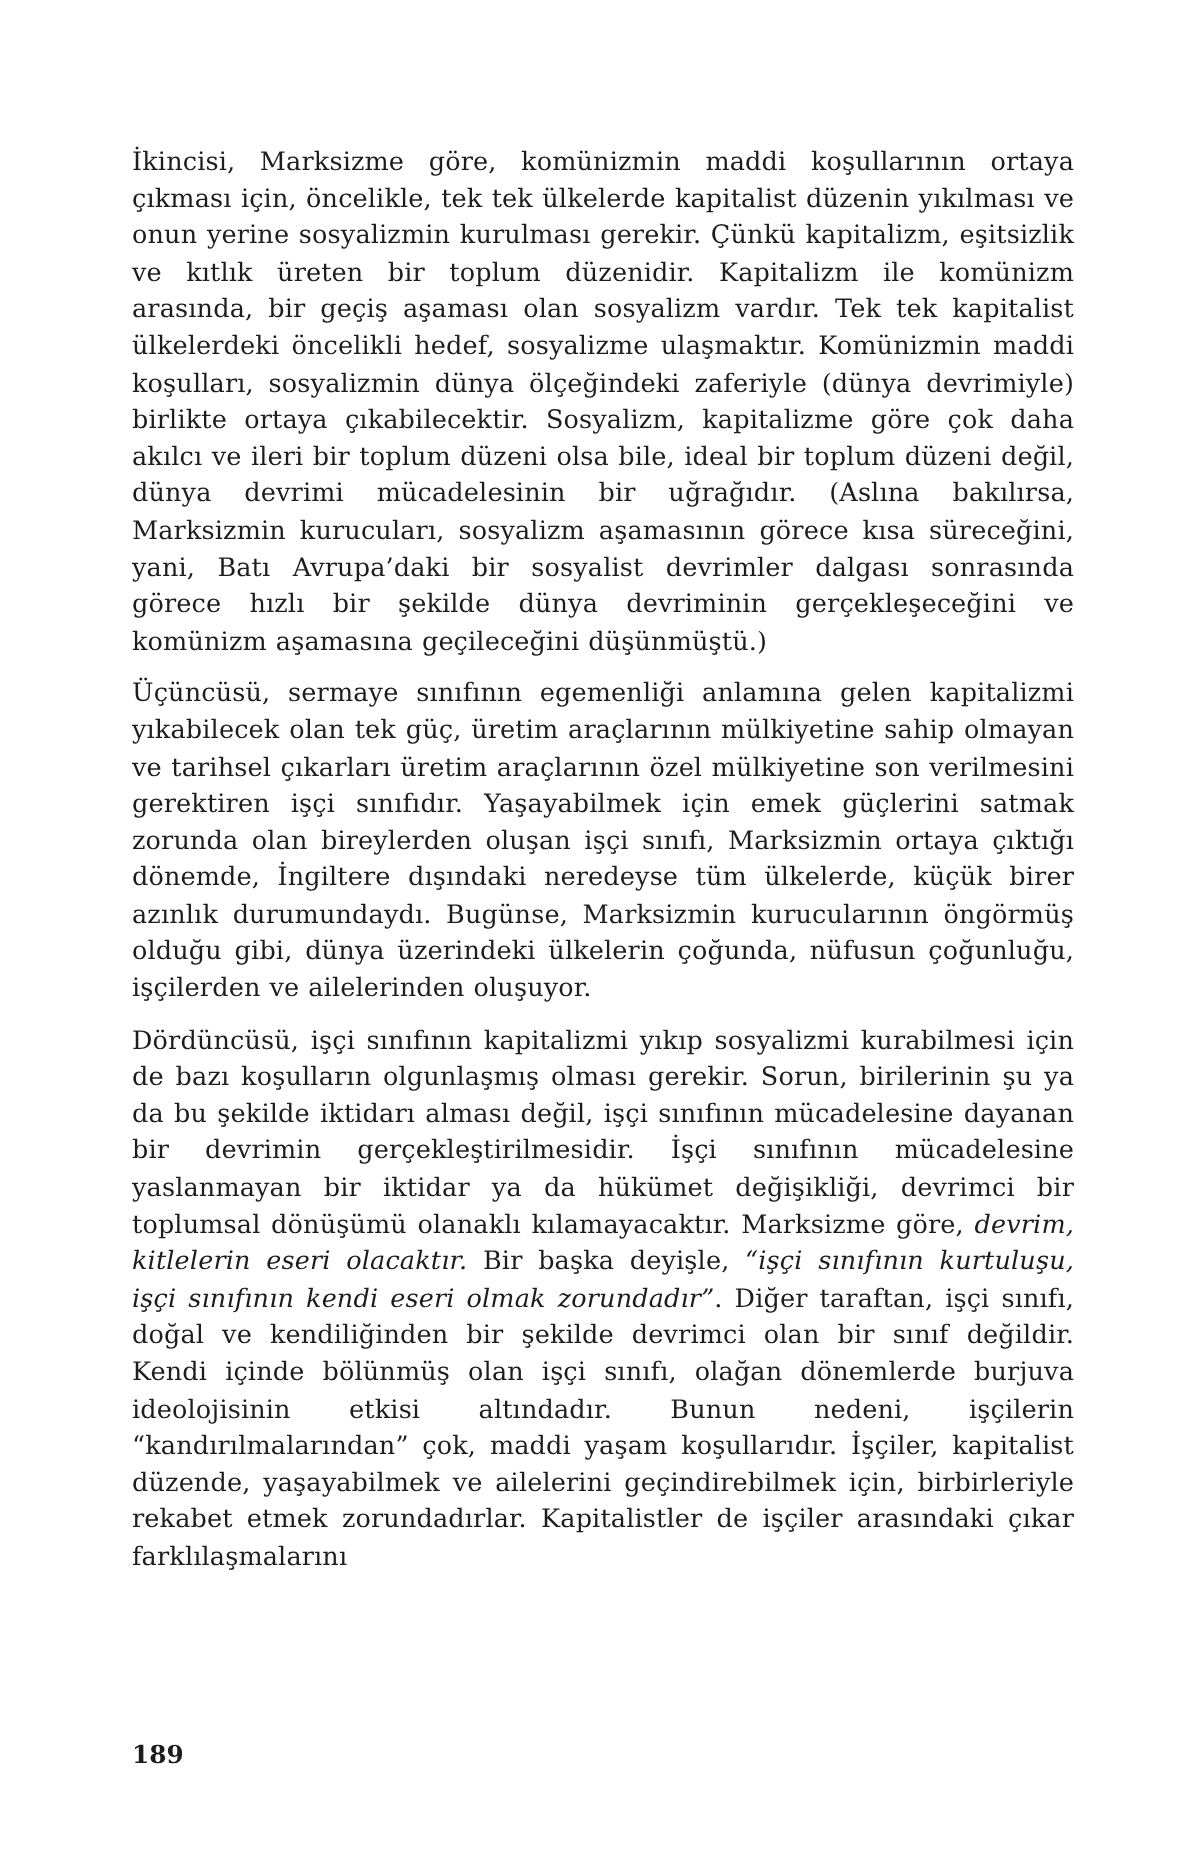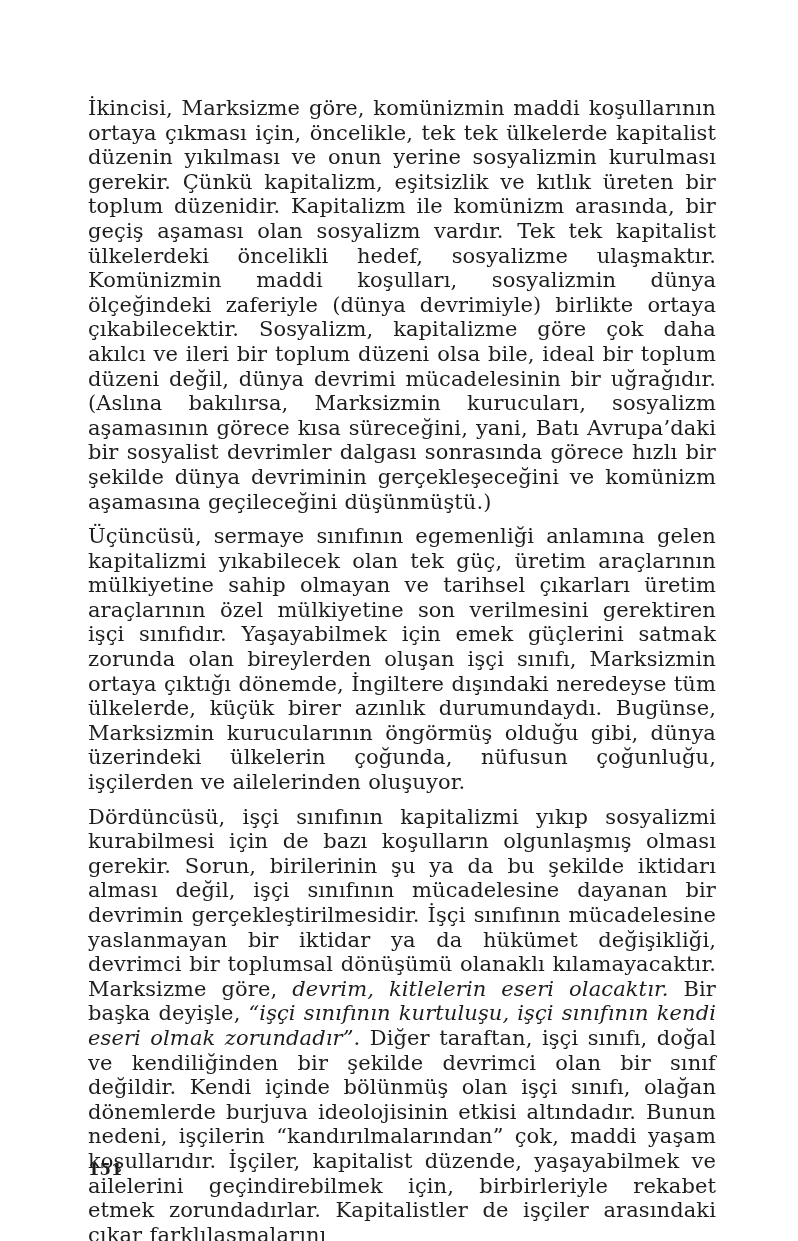--- a/index.html
+++ b/index.html
@@ -17,21 +17,21 @@
     color: #1d1d1d;
   }
   .text-block {
     position: absolute;
     left: 88px;
     top: 96px;
     width: 628px;
   }
   .text-block p {
     margin: 0 0 10px 0;
-    font-size: 21px;
+    font-size: 17px;
     line-height: 24.6px;
     text-align: justify;
     letter-spacing: 0.1px;
     word-spacing: 0.5px;
   }
   .italic {
     font-style: italic;
   }
   .page-number {
     position: absolute;
@@ -50,15 +50,15 @@
   <div class="text-block">
 
     <p><span>İkincisi, Marksizme göre, komünizmin maddi koşullarının ortaya çıkması için, öncelikle, tek tek ülkelerde kapitalist düzenin yıkılması ve onun yerine sosyalizmin kurulması gerekir. Çünkü kapitalizm, eşitsizlik ve kıtlık üreten bir toplum düzenidir. Kapitalizm ile komünizm arasında, bir geçiş aşaması olan sosyalizm vardır. Tek tek kapitalist ülkelerdeki öncelikli hedef, sosyalizme ulaşmaktır. Komünizmin maddi koşulları, sosyalizmin dünya ölçeğindeki zaferiyle (dünya devrimiyle) birlikte ortaya çıkabilecektir. Sosyalizm, kapitalizme göre çok daha akılcı ve ileri bir toplum düzeni olsa bile, ideal bir toplum düzeni değil, dünya devrimi mücadelesinin bir uğrağıdır. (Aslına bakılırsa, Marksizmin kurucuları, sosyalizm aşamasının görece kısa süreceğini, yani, Batı Avrupa’daki bir sosyalist devrimler dalgası sonrasında görece hızlı bir şekilde dünya devriminin gerçekleşeceğini ve komünizm aşamasına geçileceğini düşünmüştü.)</span></p>
 
     <p><span>Üçüncüsü, sermaye sınıfının egemenliği anlamına gelen kapitalizmi yıkabilecek olan tek güç, üretim araçlarının mülkiyetine sahip olmayan ve tarihsel çıkarları üretim araçlarının özel mülkiyetine son verilmesini gerektiren işçi sınıfıdır. Yaşayabilmek için emek güçlerini satmak zorunda olan bireylerden oluşan işçi sınıfı, Marksizmin ortaya çıktığı dönemde, İngiltere dışındaki neredeyse tüm ülkelerde, küçük birer azınlık durumundaydı. Bugünse, Marksizmin kurucularının öngörmüş olduğu gibi, dünya üzerindeki ülkelerin çoğunda, nüfusun çoğunluğu, işçilerden ve ailelerinden oluşuyor.</span></p>
 
     <p><span>Dördüncüsü, işçi sınıfının kapitalizmi yıkıp sosyalizmi kurabilmesi için de bazı koşulların olgunlaşmış olması gerekir. Sorun, birilerinin şu ya da bu şekilde iktidarı alması değil, işçi sınıfının mücadelesine dayanan bir devrimin gerçekleştirilmesidir. İşçi sınıfının mücadelesine yaslanmayan bir iktidar ya da hükümet değişikliği, devrimci bir toplumsal dönüşümü olanaklı kılamayacaktır. Marksizme göre, </span><span class="italic">devrim, kitlelerin eseri olacaktır.</span><span> Bir başka deyişle, </span><span class="italic">“işçi sınıfının kurtuluşu, işçi sınıfının kendi eseri olmak zorundadır”</span><span>. Diğer taraftan, işçi sınıfı, doğal ve kendiliğinden bir şekilde devrimci olan bir sınıf değildir. Kendi içinde bölünmüş olan işçi sınıfı, olağan dönemlerde burjuva ideolojisinin etkisi altındadır. Bunun nedeni, işçilerin “kandırılmalarından” çok, maddi yaşam koşullarıdır. İşçiler, kapitalist düzende, yaşayabilmek ve ailelerini geçindirebilmek için, birbirleriyle rekabet etmek zorundadırlar. Kapitalistler de işçiler arasındaki çıkar farklılaşmalarını</span></p>
 
   </div>
 
-  <div class="page-number">151</div>
+  <div class="page-number">189</div>
 
 </div>
 
 </body></html>

